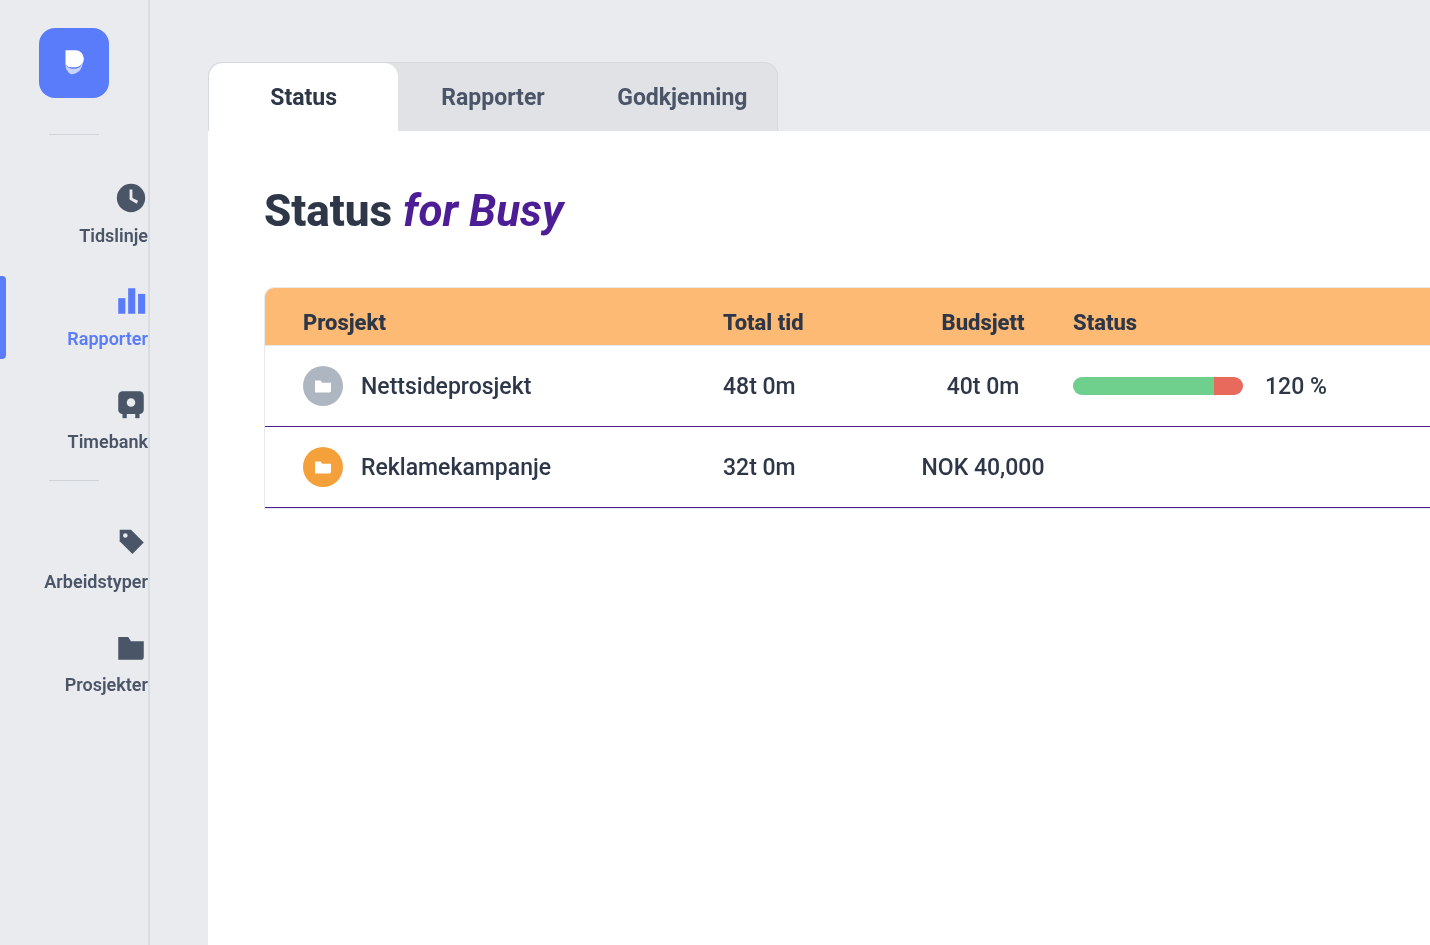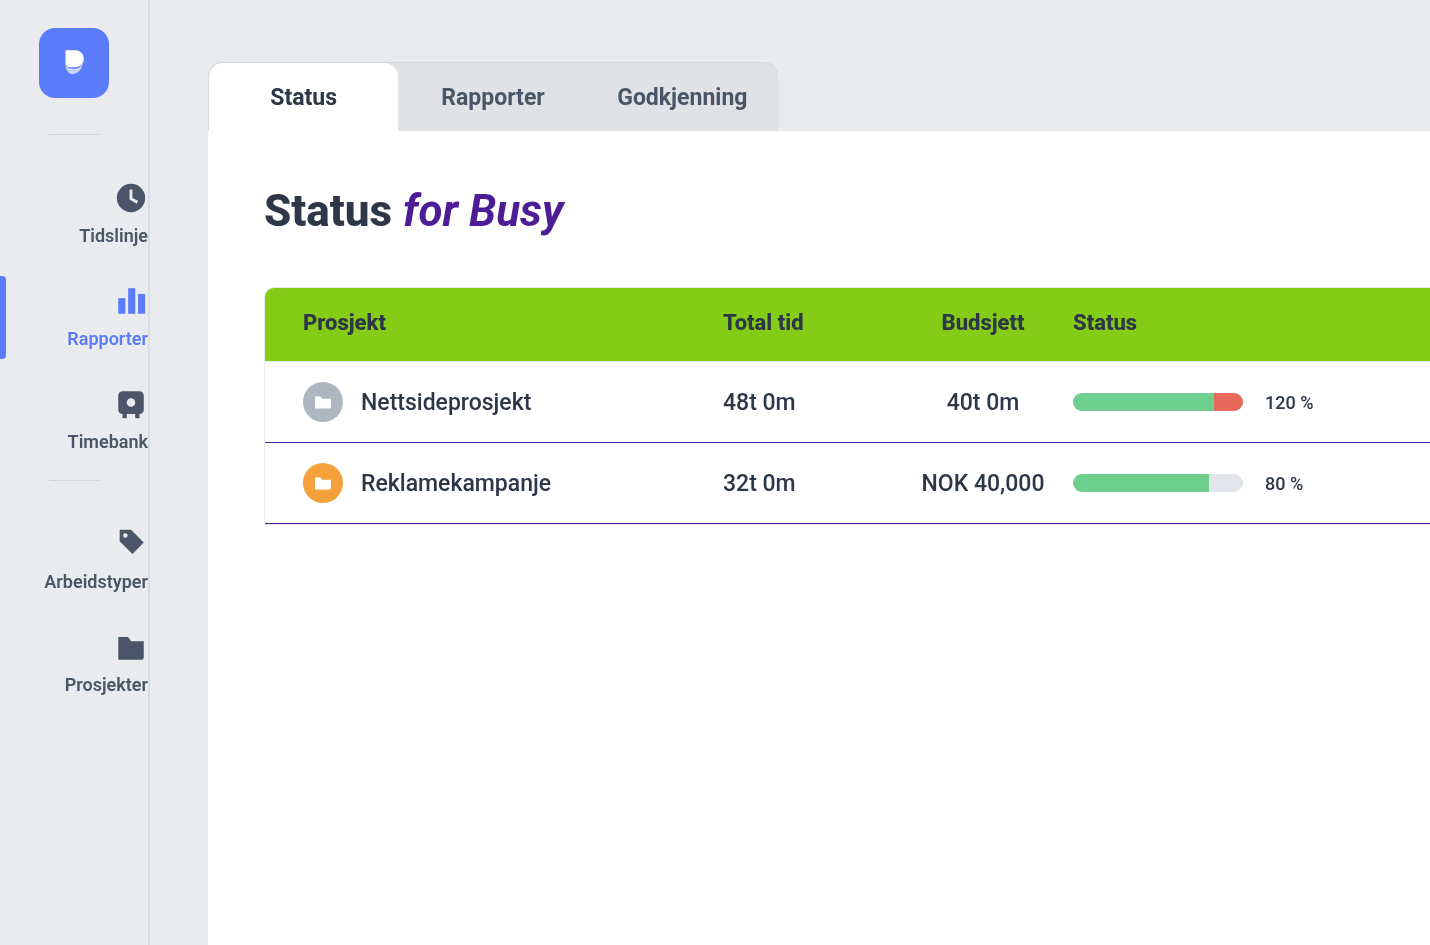--- a/index.html
+++ b/index.html
@@ -124,22 +124,22 @@
   }
   
   .table-wrap {
     border: 1px solid #e6e9ed;
     border-radius: 10px 0 0 0;
     border-right: none;
     overflow: hidden;
   }
   .thead {
     display: flex;
-    background: #84cc16;
-    padding: 22px 0 26px 38px;
+    background: #fdba74;
+    padding: 22px 0 10px 38px;
     border-bottom: 1px solid #e6e9ed;
   }
   .th {
     font-size: 22px;
     font-weight: 800;
     color: #2d3748;
   }
   .col-project { width: 420px; }
   .col-total   { width: 170px; }
   .col-budget  { width: 180px; text-align: center; }
@@ -177,21 +177,21 @@
   .bar {
     width: 170px;
     height: 18px;
     border-radius: 10px;
     background: #e2e6ea;
     overflow: hidden;
     display: flex;
   }
   .bar-green { background: #6fcf8c; height: 100%; }
   .bar-red   { background: #e86a5d; height: 100%; }
-  .pct { font-size: 18px; color: #2d3748; font-weight: 500; white-space: nowrap; }
+  .pct { font-size: 23px; color: #2d3748; font-weight: 500; white-space: nowrap; }
 </style>
 </head>
 <body>
 
 <aside class="sidebar">
   <div class="logo">
     <svg viewBox="0 0 24 24">
       <path fill="#fff" d="M6 3h7a6 6 0 0 1 6 6 6 6 0 0 1-6 6h-3a5 5 0 0 1-4-2V3z"></path>
       <path fill="#c9d4ff" d="M6 13c1 2 3 3 5 3h2a5 5 0 0 0 5-5 8 8 0 0 1-8 9 8 8 0 0 1-4-7z"></path>
     </svg>
@@ -304,23 +304,17 @@
             <div class="td col-project proj-cell">
               <div class="proj-badge" style="background: rgb(245, 161, 59);">
                 <svg viewBox="0 0 24 20">
                   <path d="M2 3h7l2 3h11v10a2 2 0 0 1-2 2H2z"></path>
                 </svg>
               </div>
               <span>Reklamekampanje</span>
             </div>
             <div class="td col-total">32t 0m</div>
             <div class="td col-budget">NOK 40,000</div>
-            <div class="td col-status status-cell">
-              <div class="bar">
-                <div class="bar-green" style="width: 80%;"></div>
-              </div>
-              <span class="pct">80 %</span>
-            </div>
           </div>
         </div>
     </div>
   </div>
 </main>
 
 </body></html>

